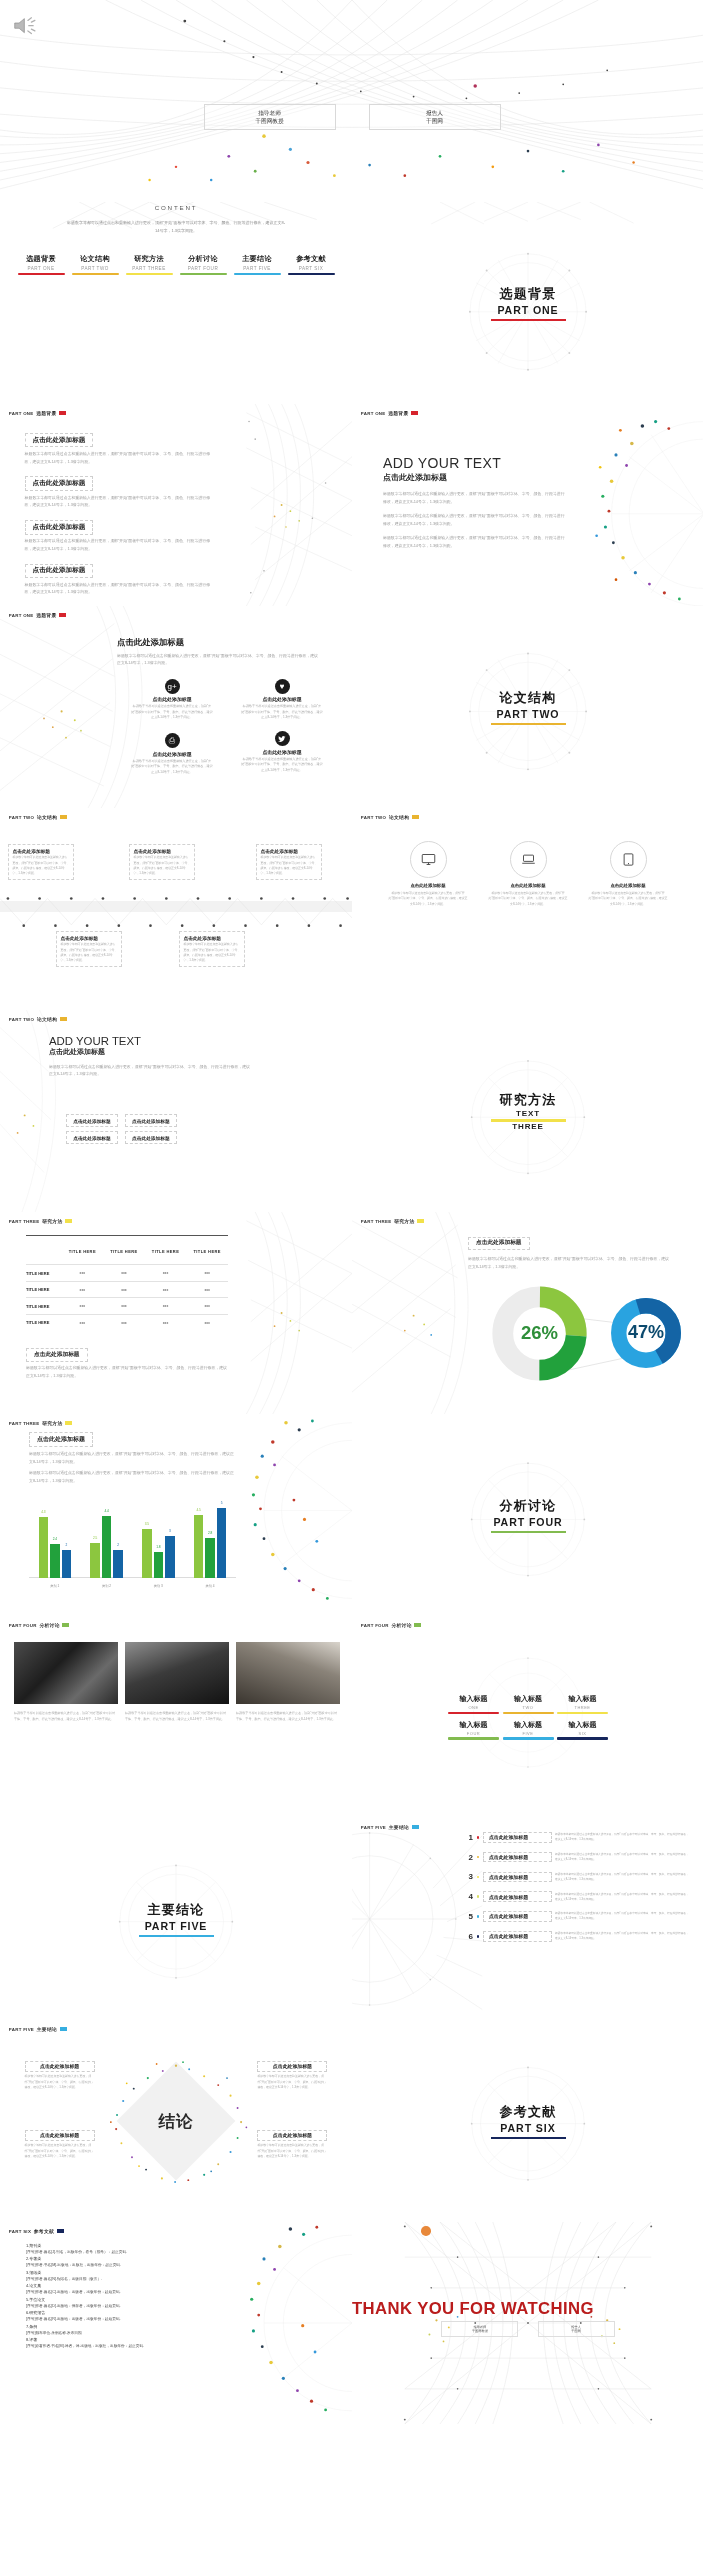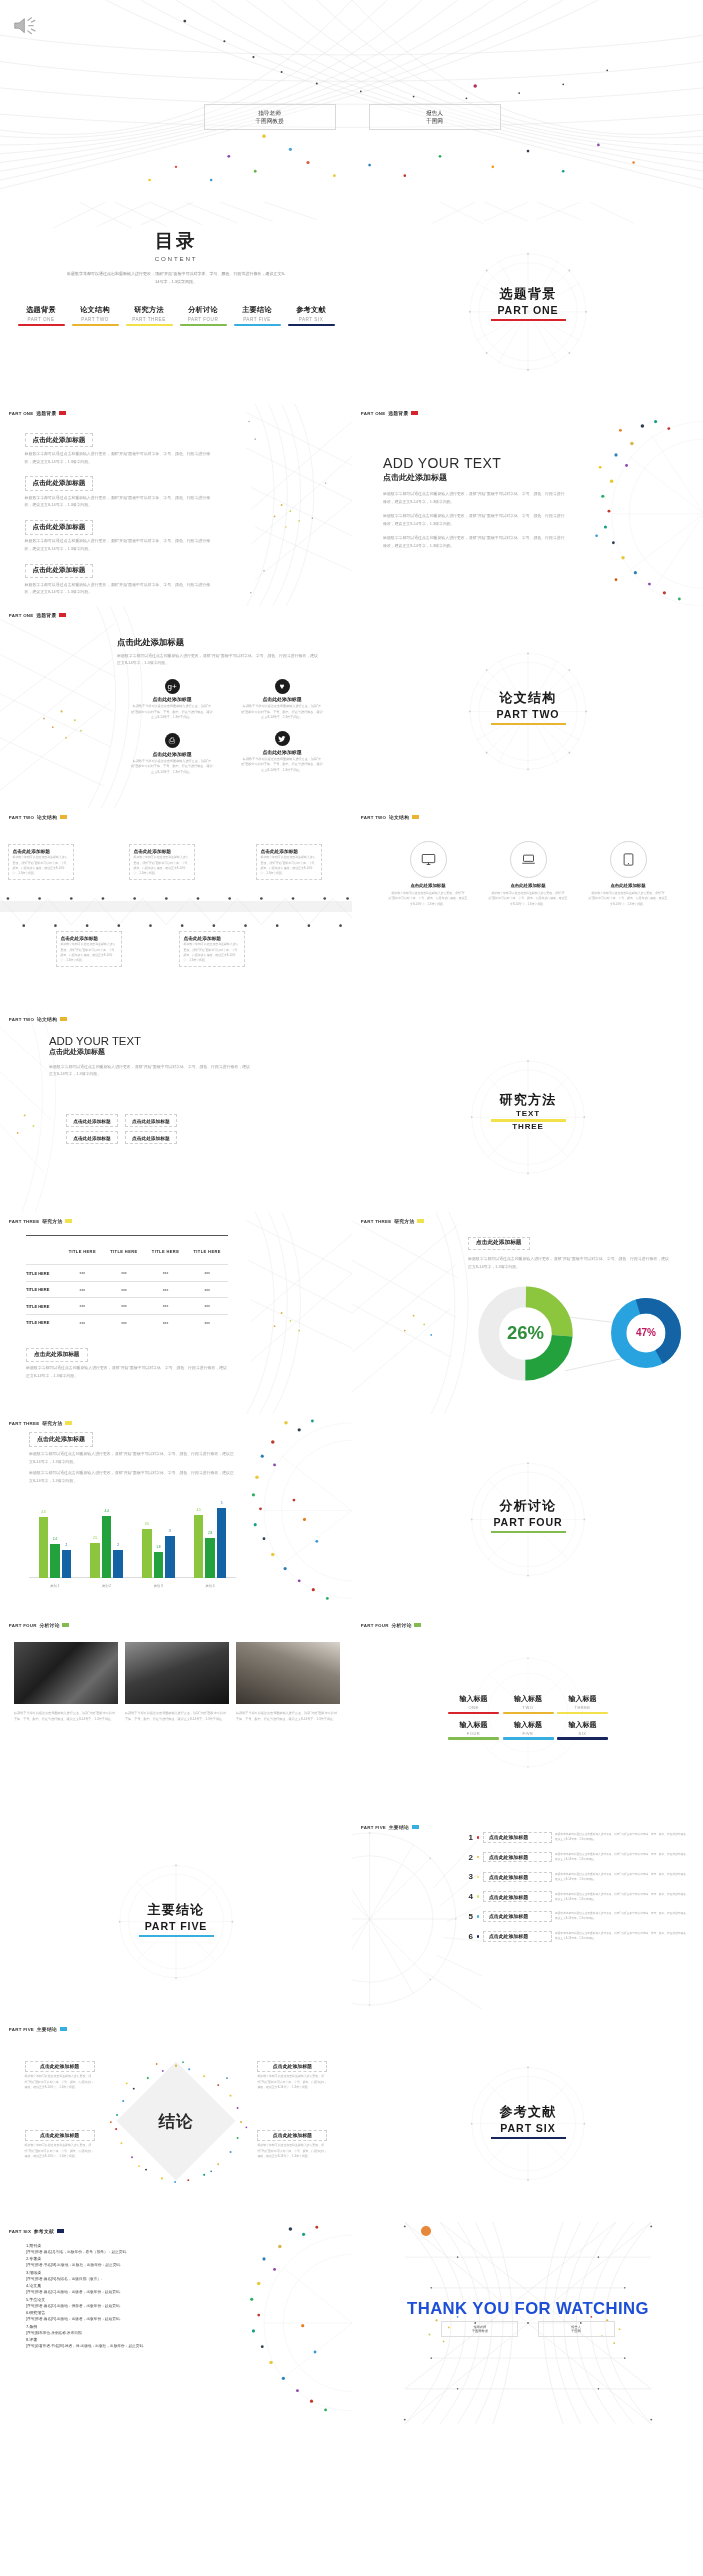--- a/index.html
+++ b/index.html
@@ -179,22 +179,22 @@
   .concl .cbox { position:absolute; width:70px; }
   .concl .cbox .h { border:0.9px dashed #cecece; padding:1.3px 3.5px; font-size:4.9px; font-weight:bold; text-align:center; }
   .concl .cbox .b { font-size:2.9px; line-height:1.85; color:#a8a8a8; margin-top:2.6px; }
 
   
   .refs { position:absolute; left:26px; top:21px; width:220px; }
   .refs .h { font-size:4px; color:#3a3a3a; margin-bottom:0.9px; }
   .refs .d { font-size:3.7px; color:#4a4a4a; margin-bottom:2.6px; }
 
   
-  .ty-title { position:absolute; left:0; right:0; top:77px; text-align:center;
-              font-size:16.7px; font-weight:bold; letter-spacing:0.4px; color:#1d4ed8; }
+  .ty-title { position:absolute; left:0; right:0; top:77px; text-align:left;
+              font-size:16.7px; font-weight:bold; letter-spacing:0.4px; color:#b91c1c; }
   .ty-credits { position:absolute; left:0; right:0; top:99px; display:flex; justify-content:center; gap:19.3px; }
   .ty-box { border:0.9px solid #dedede; width:77px; height:16px; display:flex; flex-direction:column;
             align-items:center; justify-content:center; font-size:3.2px; line-height:1.4; color:#555; }
   .orange-dot { position:absolute; left:69px; top:4.4px; width:9.7px; height:9.7px; border-radius:50%; background:#e8883a; }
 
   .confetti { position:absolute; inset:0; pointer-events:none; }
 </style>
 </head>
 <body>
 
@@ -297,21 +297,20 @@
               <path d="M170,0 L230,26"></path>
             <path d="M210,0 L270,24"></path>
               <path d="M250,0 L310,22"></path>
               <path d="M300,0 L360,20"></path>
             <path d="M120,0 L60,30"></path>
               <path d="M170,0 L110,28"></path>
               <path d="M220,0 L160,26"></path>
           </g>
         </svg>
       </div>
-      <div class="toc-title">目录</div>
       <div class="toc-sub">CONTENT</div>
       <div class="toc-desc">标题数字等都可以通过点击和重新输入进行更改，顶部“开始”面板中可以对字体、字号、颜色、行距等进行修改，建议正文8-14号字，1.3倍字间距。</div>
       <div class="toc-items">
         <div class="toc-item">
           <div class="toc-cn">选题背景</div>
           <div class="toc-en">PART ONE</div>
           <div class="toc-bar" style="background:#d6232c"></div>
         </div>
         <div class="toc-item">
           <div class="toc-cn">论文结构</div>
@@ -876,34 +875,34 @@
       <div class="donut-wrap">
         <div class="donut-head t-box" style="font-size:5.7px;">点击此处添加标题</div>
         <div class="t-body" style="margin-top:2.6px; width:204px;">标题数字等都可以通过点击和重新输入进行更改，顶部“开始”面板中可以对字体、字号、颜色、行距等进行修改，建议正文8-14号字，1.3倍字间距。</div>
         <div class="donuts">
           <svg viewBox="0 0 250 115" width="220" height="101" style="position:absolute; inset:0;">
             <g stroke="#d0d0d0" stroke-width="0.6" fill="none">
               <path d="M108,38 L175,46"></path>
                 <path d="M110,100 L175,86"></path>
             </g>
           </svg>
-          <div class="donut" style="left:9px; top:1.8px; width:97px; height:97px;text-align:right;">
+          <div class="donut" style="left:23px; top:1.8px; width:97px; height:97px;text-align:right;">
             <svg viewBox="0 0 42 42" width="97" height="97">
               <circle cx="21" cy="21" r="15.9" fill="none" stroke="#ececec" stroke-width="9"></circle>
               <circle cx="21" cy="21" r="15.9" fill="none" stroke="#8cc63f" stroke-width="9" stroke-dasharray="26 74" stroke-dashoffset="25"></circle>
               <circle cx="21" cy="21" r="15.9" fill="none" stroke="#22a13c" stroke-width="9" stroke-dasharray="24 76" stroke-dashoffset="99"></circle>
             </svg>
             <div class="val" style="color:#2f8f3a;">26%</div>
           </div>
           <div class="donut" style="left:142px; top:14px; width:72px; height:72px;">
             <svg viewBox="0 0 42 42" width="72" height="72">
               <circle cx="21" cy="21" r="15.9" fill="none" stroke="#29a3e0" stroke-width="9"></circle>
               <circle cx="21" cy="21" r="15.9" fill="none" stroke="#1464a5" stroke-width="9" stroke-dasharray="47 53" stroke-dashoffset="30"></circle>
             </svg>
-            <div class="val" style="color:#be185d; font-size:10px;">47%</div>
+            <div class="val" style="color:#0c4a6e; font-size:18px;">47%</div>
           </div>
         </div>
       </div>
     </div>
   </div>
 
   <div class="row">
     <div class="slide">
       <div class="part-tag">
         <span>PART THREE</span>

